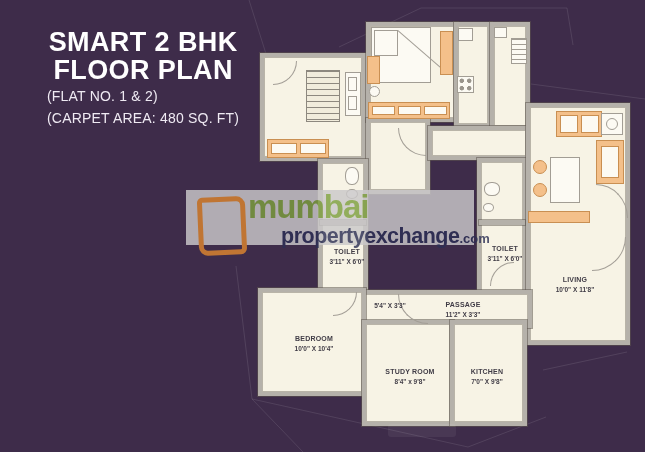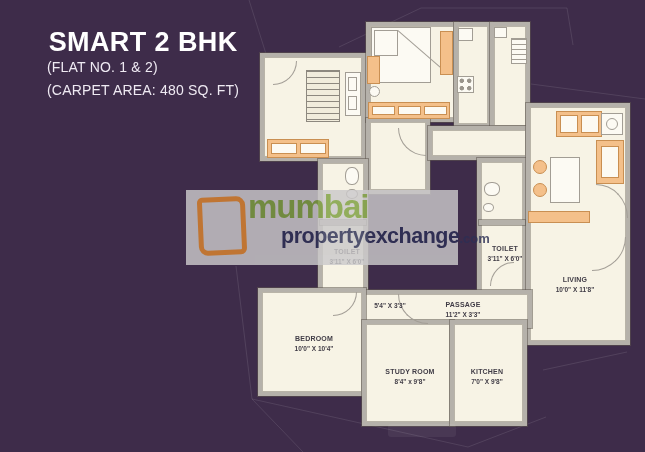--- a/index.html
+++ b/index.html
@@ -54,22 +54,22 @@
     font-size:7px;line-height:1.4;font-weight:bold;letter-spacing:.2px;
   }
   .lbl .dims{font-size:6.5px;font-weight:bold;letter-spacing:0;}
   
   #title-block{position:absolute;left:47px;top:28px;z-index:5;color:#FFFFFF;}
   .t-big{font-size:27px;font-weight:bold;letter-spacing:.4px;line-height:1.05;text-align:center;}
   .t-sub{font-size:14px;font-weight:normal;color:#EFEAF3;line-height:1.6;letter-spacing:.2px;}
   #title-block .t-sub:first-of-type{margin-top:5px;}
   
   #watermark{
-    position:absolute;left:186px;top:190px;width:272px;height:75px;z-index:4;
-    background:#CBC9CA;opacity:.82;
+    position:absolute;left:186px;top:190px;width:272px;height:55px;z-index:4;
+    background:#CBC9CA;opacity:.82;padding-left:16px;
   }
   #wm-logo{
     position:absolute;left:12px;top:7px;width:38px;height:48px;
     border:5px solid #DD862F;border-radius:5px 9px 6px 9px;
     transform:rotate(-2.5deg);
   }
   #wm-city{
     position:absolute;left:62px;top:-2px;
     font-size:33px;font-weight:bold;letter-spacing:-1px;color:#7D9F3E;
   }
@@ -206,17 +206,18 @@
     <div id="wm-city">mumbai</div>
     <div id="wm-line2">
       <span id="wm-brand">propertyexchange</span><span id="wm-tld">.com</span>
     </div>
   </div>
 
   <div id="ghost-mark"></div>
 
   <div id="title-block">
     <div class="t-big">SMART 2 BHK</div>
+    <div class="t-big">FLOOR PLAN</div>
     <div class="t-sub">(FLAT NO. 1 &amp; 2)</div>
     <div class="t-sub">(CARPET AREA: 480 SQ. FT)</div>
   </div>
 
 </div>
 
 </body></html>

